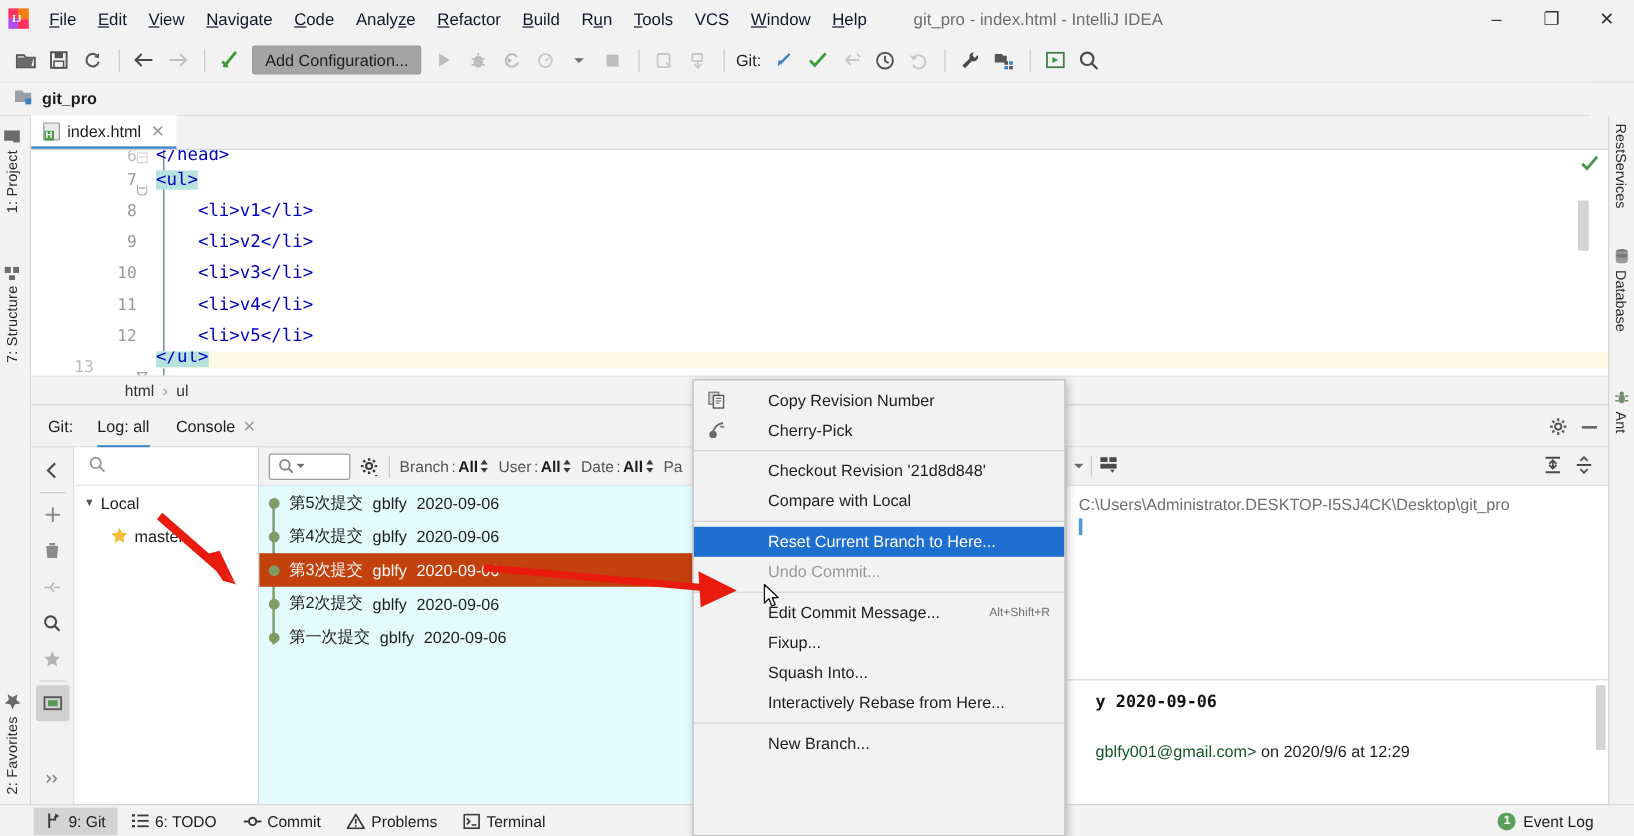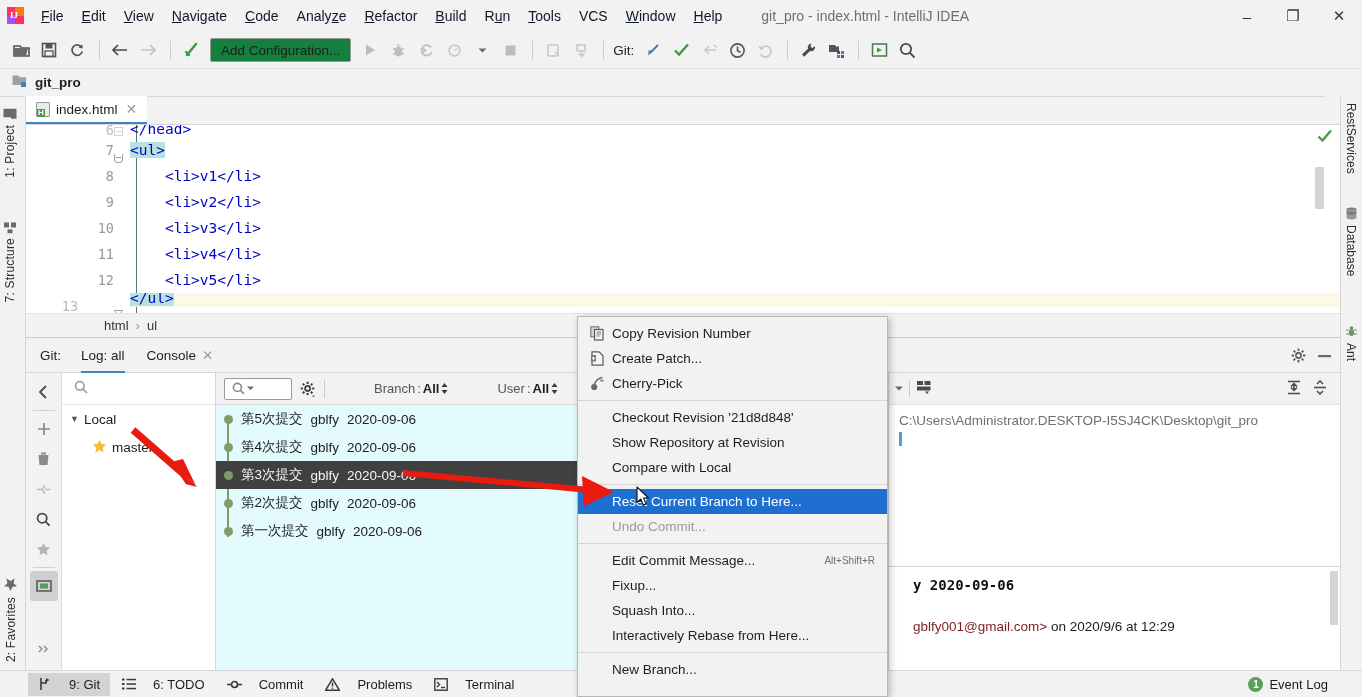--- a/index.html
+++ b/index.html
@@ -48,21 +48,21 @@
     position: absolute; top: 32px; left: 0; width: 1362px; height: 37px;
     background: #f2f2f2; display: flex; align-items: center; padding-left: 8px;
     border-bottom: 1px solid #e0e0e0;
   }
   .tb-ico {
     width: 26px; height: 26px; display: flex; align-items: center; justify-content: center;
     margin-right: 2px; flex: none; border-radius: 2px;
   }
   .tb-sep { width: 1px; height: 19px; background: #cdcdcd; margin: 0 7px; flex: none; }
   .addconf {
-    height: 24px; border: 1px solid #9a9a9a; background: #15803d; border-radius: 2px;
+    height: 24px; border: 1px solid #9a9a9a; background: #a3a3a3; border-radius: 2px;
     display: flex; align-items: center; padding: 0 10px; font-size: 13.5px;
     margin: 0 6px 0 4px; color: #1d1d1d; white-space: nowrap;
   }
   .git-lbl { font-size: 13.5px; color: #1d1d1d; margin: 0 6px 0 2px; }
 
   
   .crumbbar {
     position: absolute; top: 69px; left: 0; width: 1325px; height: 28px;
     background: #f2f2f2; display: flex; align-items: center; padding-left: 12px;
     border-bottom: 1px solid #d6d6d6;
@@ -189,28 +189,28 @@
 
   .log-col { flex: 1; display: flex; flex-direction: column; min-width: 0; }
   .log-toolbar {
     height: 32px; display: flex; align-items: center; gap: 8px; padding: 0 8px;
     border-bottom: 1px solid #e0e0e0; background: #f2f2f2;
   }
   .log-search {
     width: 68px; height: 22px; border: 1px solid #9a9a9a; background: #fff;
     border-radius: 2px; display: flex; align-items: center; padding-left: 7px; gap: 2px;
   }
-  .filt { font-size: 13px; color: #555; display: flex; align-items: center; gap: 2px; white-space: nowrap; margin-left: 41px; }
+  .filt { font-size: 13px; color: #555; display: flex; align-items: center; gap: 2px; white-space: nowrap; }
   .filt b { color: #1d1d1d; font-weight: bold; }
   .log-rows { flex: 1; background: #e3fbfd; position: relative; overflow: hidden; }
   .lrow {
     height: 28px; display: flex; align-items: center; font-size: 13.5px;
     padding-left: 4px; position: relative; gap: 8px;
   }
-  .lrow.sel { background: #404040; color: #f5f5f5; }
+  .lrow.sel { background: #c2410c; color: #f5f5f5; }
   .graph-dot { width: 9px; height: 9px; border-radius: 50%; background: #7f9b66; flex: none; margin-left: 4px; }
   .graph-line { position: absolute; left: 192px; top: 0; width: 2px; background: #7f9b66; }
   .refbox {
     display: flex; align-items: center; gap: 3px; background: #d4eef4;
     padding: 1px 4px; border-radius: 2px; font-size: 12.5px; color: #777;
     position: absolute; right: 4px;
   }
 
   .detail-col {
     width: 452px; background: #fff; border-left: 1px solid #d6d6d6;
@@ -219,49 +219,49 @@
   .det-toolbar {
     height: 32px; background: #f2f2f2; border-bottom: 1px solid #e0e0e0;
     display: flex; align-items: center; padding: 0 6px; justify-content: space-between;
   }
   .det-path { padding: 8px 10px 0 10px; font-size: 13.5px; color: #6f6f6f; }
   .det-files { flex: 1; background: #fff; padding-left: 10px; }
   .det-cursor { width: 3px; height: 14px; background: #5a9ad4; margin-top: 4px; }
   .det-bottom { border-top: 1px solid #d6d6d6; background: #fff; height: 104px; position: relative; padding: 10px 24px; }
   .det-msg { font-family: "DejaVu Sans Mono", monospace; font-size: 14px; color: #111; font-weight: bold; }
   .det-author { font-size: 13.5px; margin-top: 26px; }
-  .det-author a { color: #7f1d1d; text-decoration: none; }
+  .det-author a { color: #14532d; text-decoration: none; }
   .det-scroll { position: absolute; right: 2px; top: 4px; width: 8px; height: 54px; background: #d4d4d4; }
 
   
   .statusbar {
     position: absolute; bottom: 0; left: 0; width: 1362px; height: 27px;
     background: #f2f2f2; display: flex; align-items: center; border-top: 1px solid #d6d6d6;
   }
   .sb-item {
-    display: flex; align-items: center; gap: 17px; font-size: 13px;
+    display: flex; align-items: center; gap: 5px; font-size: 13px;
     padding: 4px 10px; margin-left: 2px; color: #1d1d1d; white-space: nowrap; justify-content: flex-end;
   }
   .sb-item.act { background: #d3d3d3; }
   .sb-right { position: absolute; right: 34px; display: flex; align-items: center; gap: 6px; font-size: 13px; }
   .evt-badge {
     width: 15px; height: 15px; border-radius: 50%; background: #5aa05a; color: #fff;
     font-size: 10px; display: flex; align-items: center; justify-content: center; font-weight: bold;
   }
 
   
   .ctxmenu {
     position: absolute; left: 577px; top: 316px; width: 311px; height: 381px;
     background: #f2f2f2; border: 1px solid #b8b8b8;
     box-shadow: 2px 2px 7px rgba(0,0,0,.25); z-index: 50; overflow: hidden;
     padding-top: 4px;
   }
   .cmi {
     height: 25px; display: flex; align-items: center; padding-left: 8px;
-    font-size: 13.5px; color: #1d1d1d; position: relative;
+    font-size: 13.5px; color: #1d1d1d; position: relative; gap: 28px;
   }
   .cmi .cm-ico { width: 22px; display: flex; align-items: center; justify-content: center; flex: none; }
   .cmi .cm-lbl { padding-left: 4px; }
   .cmi .cm-acc { position: absolute; right: 12px; color: #6f6f6f; font-size: 10px; }
   .cmi.sel { background: #1f6fd0; color: #fff; }
   .cmi.dis { color: #9a9a9a; }
   .cm-sep { height: 1px; background: #d4d4d4; margin: 4px 0; }
 
   
   .arrow-svg { position: absolute; left: 0; top: 0; width: 1362px; height: 697px; pointer-events: none; z-index: 60; }
@@ -865,49 +865,35 @@
         <svg width="14" height="15" viewBox="0 0 14 15">
             <rect x="0.8" y="0.8" width="8" height="10" fill="#d8d8d8" stroke="#7a7a7a" stroke-width="1.2"></rect>
             <rect x="4.5" y="3.5" width="8.5" height="10.5" fill="#f4f4f4" stroke="#5a5a5a" stroke-width="1.2"></rect>
             <path d="M6.5 6h4.5M6.5 8h4.5M6.5 10h3" stroke="#7a7a7a" stroke-width="1"></path>
           </svg>
       </span>
       <span class="cm-lbl">Copy Revision Number</span>
     </div>
     <div class="cmi">
       <span class="cm-ico">
-        <svg width="13" height="15" viewBox="0 0 13 15">
-            <path d="M1 0.8h7l4 4v9.4H1z" fill="#f4f4f4" stroke="#5a5a5a" stroke-width="1.2"></path>
-            <rect x="0" y="4" width="5" height="6.5" fill="#7a7a7a"></rect>
-            <path d="M2.5 5.5v3.5M1 7.2h3" stroke="#fff" stroke-width="1.1"></path>
-          </svg>
-      </span>
-      <span class="cm-lbl">Create Patch...</span>
-    </div>
-    <div class="cmi">
-      <span class="cm-ico">
         <svg width="15" height="15" viewBox="0 0 15 15">
             <circle cx="4.2" cy="11" r="3.1" fill="#6a6a6a"></circle>
             <path d="M4.2 8.5C5.5 5 8.5 2 12.5 1.5" fill="none" stroke="#6a6a6a" stroke-width="1.5"></path>
             <path d="M9.5 4.5c1.5-1.5 3.5-1 4.5.5-1.5 1-3.5.8-4.5-.5z" fill="#8a8a8a"></path>
           </svg>
       </span>
       <span class="cm-lbl">Cherry-Pick</span>
     </div>
     <div class="cm-sep"></div>
     <div class="cmi">
       <span class="cm-ico"></span>
       <span class="cm-lbl">Checkout Revision '21d8d848'</span>
     </div>
     <div class="cmi">
       <span class="cm-ico"></span>
-      <span class="cm-lbl">Show Repository at Revision</span>
-    </div>
-    <div class="cmi">
-      <span class="cm-ico"></span>
       <span class="cm-lbl">Compare with Local</span>
     </div>
     <div class="cm-sep"></div>
     <div class="cmi sel">
       <span class="cm-ico"></span>
       <span class="cm-lbl">Reset Current Branch to Here...</span>
     </div>
     <div class="cmi dis">
       <span class="cm-ico"></span>
       <span class="cm-lbl">Undo Commit...</span>

